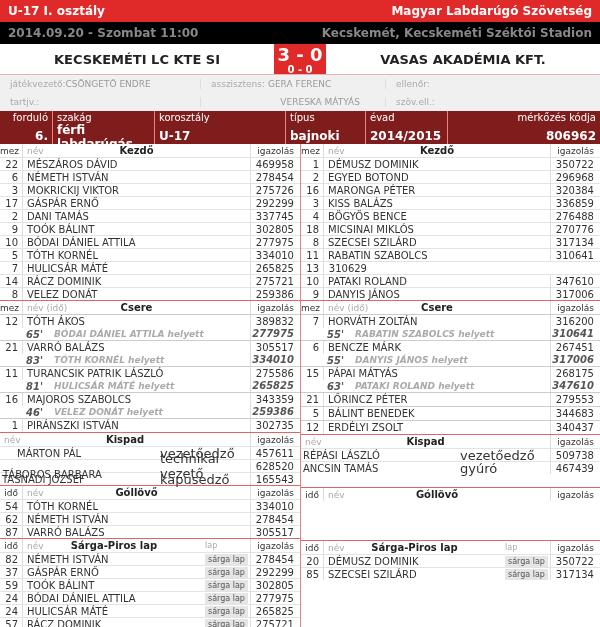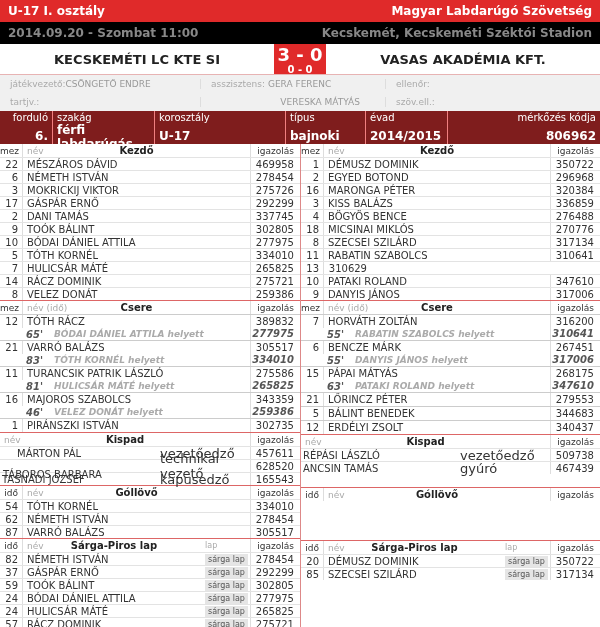--- a/index.html
+++ b/index.html
@@ -171,21 +171,21 @@
           <div class="c-mez">mez</div>
           <div class="c-name">
             <span>név (idő)</span>
             <span class="t">Csere</span>
           </div>
           <div class="c-id">igazolás</div>
         </div>
         <div class="subgroup">
           <div class="row" style="border-top: none;">
             <div class="c-mez">12</div>
-            <div class="c-name">TÓTH RÁCZ</div>
+            <div class="c-name">TÓTH ÁKOS</div>
             <div class="c-id">389832</div>
           </div>
           <div class="sub">
             <div class="min">65'</div>
             <div class="txt">BÓDAI DÁNIEL ATTILA helyett</div>
             <div class="sid">277975</div>
           </div>
         </div>
         <div class="subgroup">
           <div class="row" style="border-top: none;">

